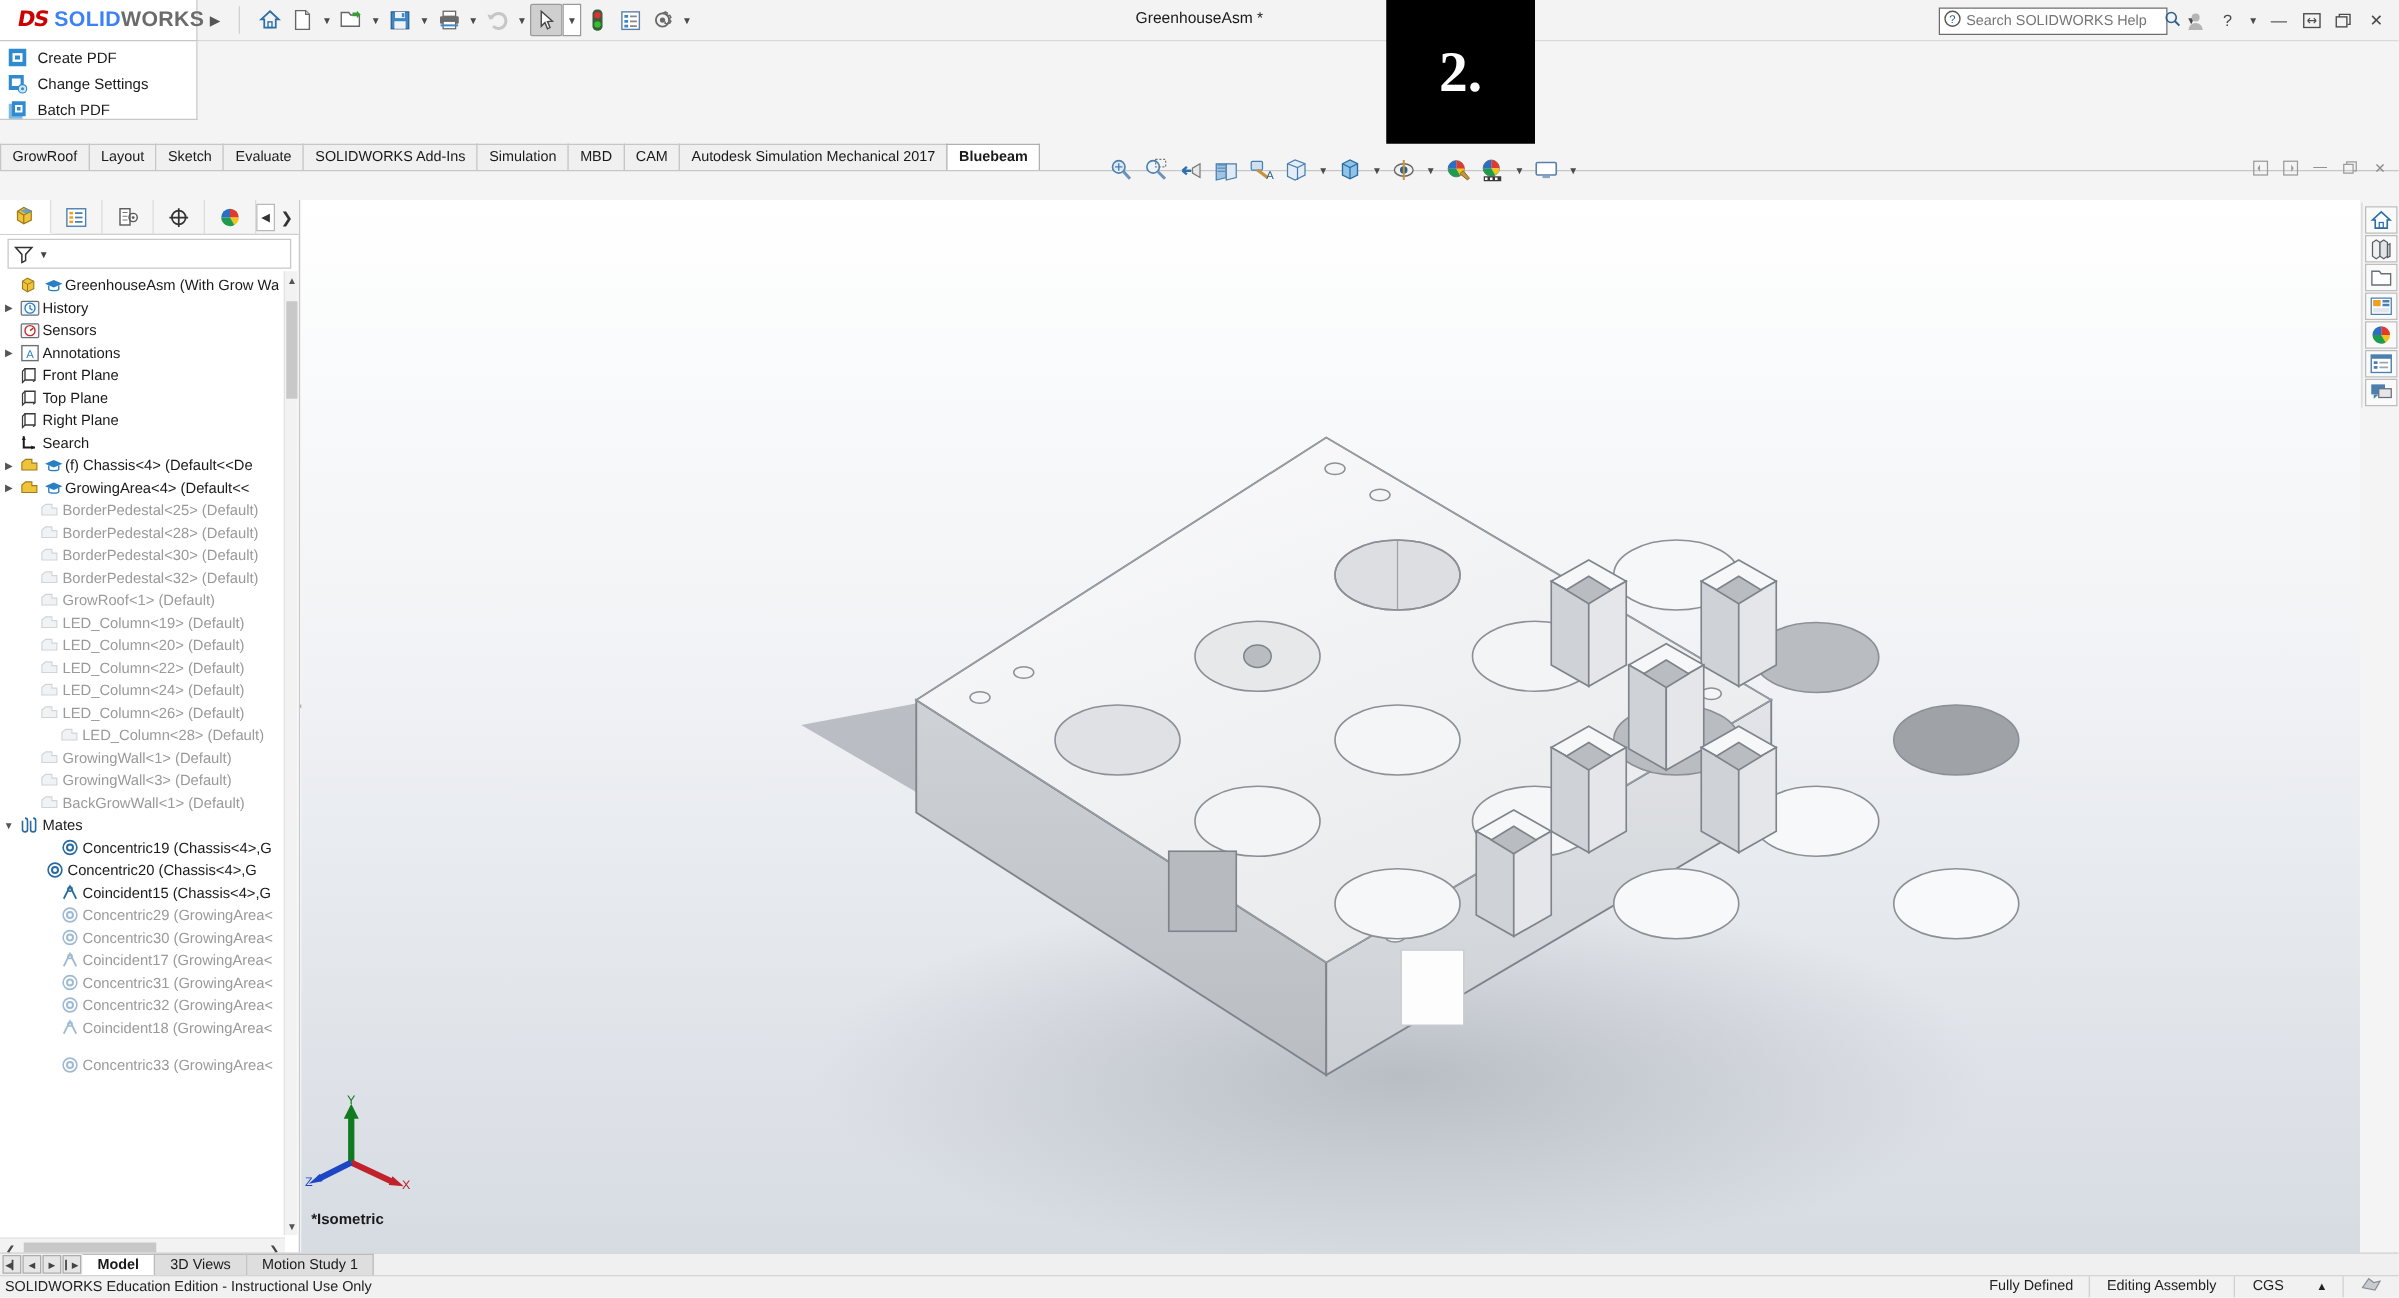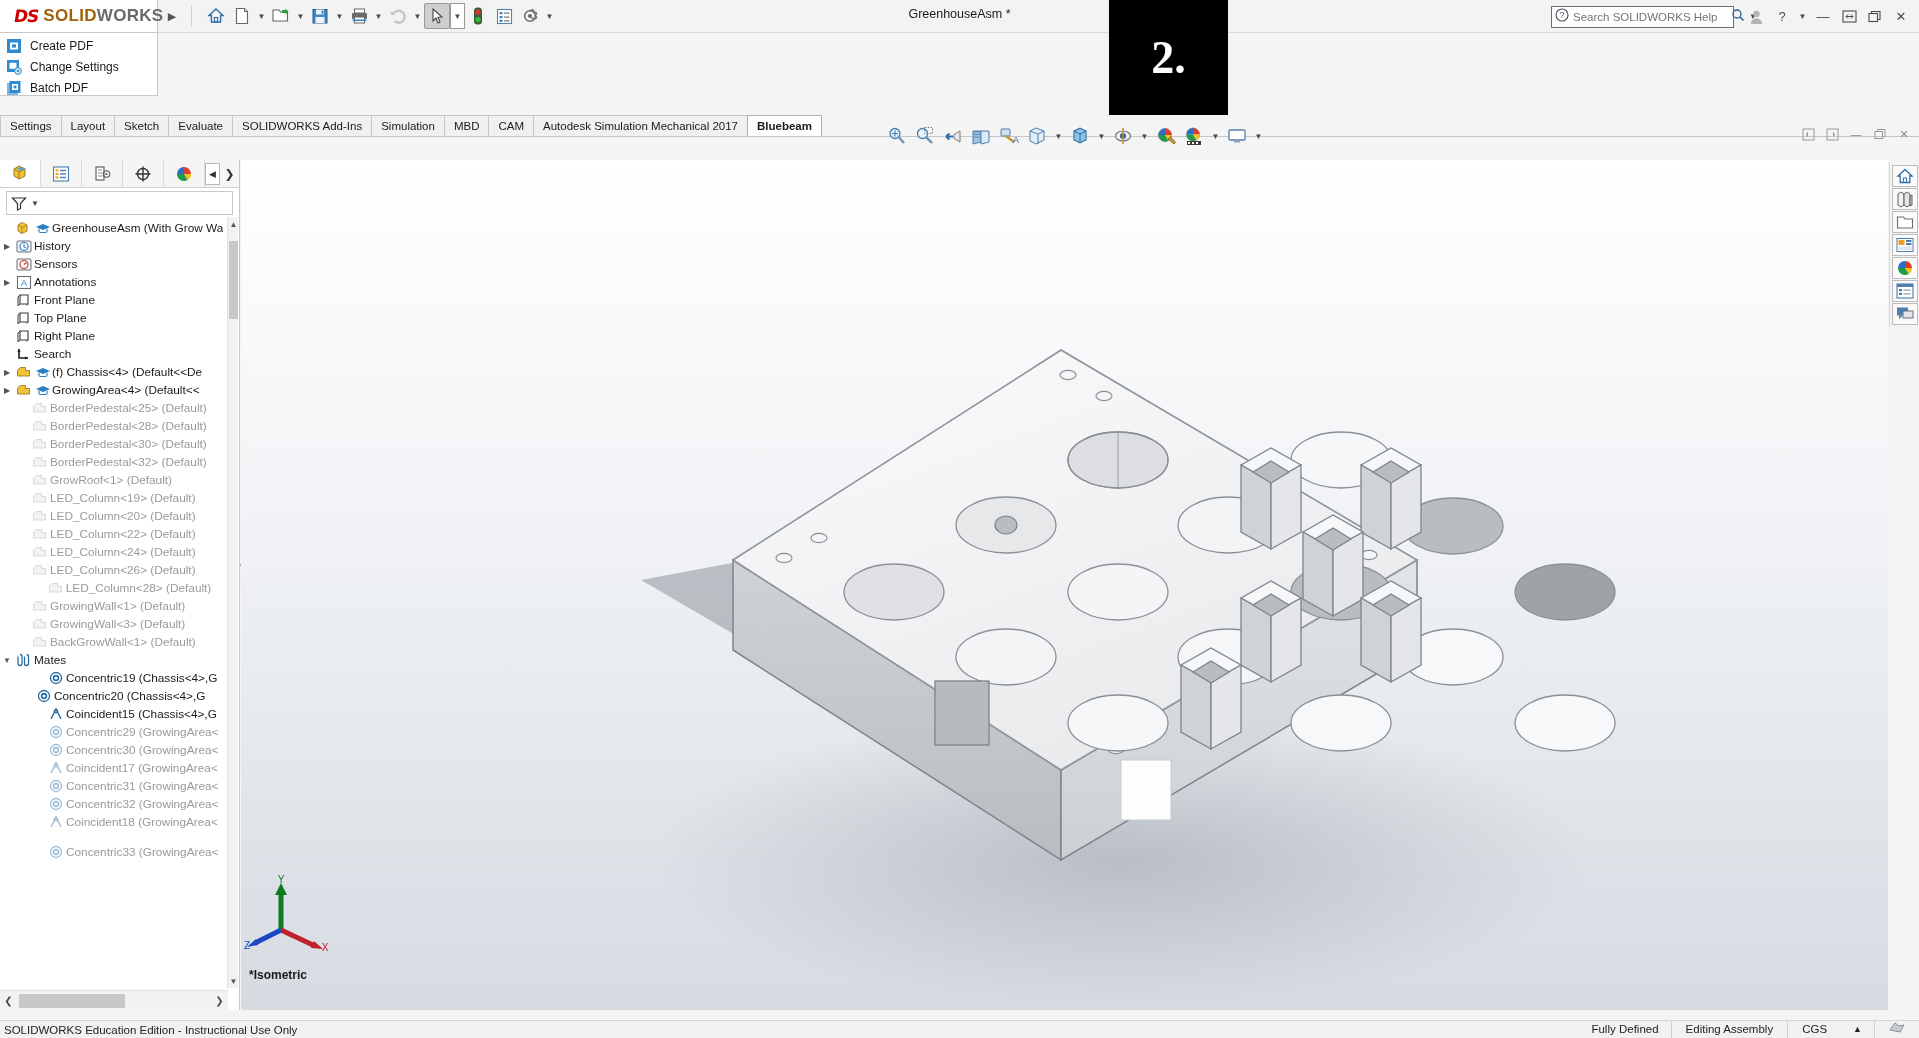--- a/index.html
+++ b/index.html
@@ -21,21 +21,21 @@
   }
   .sw-logo-box {
     width: 158px; height: 33px; background: #ffffff;
     border-right: 1px solid #c8c8c8; border-bottom: 1px solid #c8c8c8;
     display: flex; align-items: center; padding-left: 14px;
     position: relative; z-index: 40;
   }
   .sw-logo-mark { color: #cc0000; font-weight: bold; font-size: 17px; letter-spacing: -1px;
     font-family: "DejaVu Sans", sans-serif; transform: skewX(-10deg); }
   .sw-logo-text { margin-left: 5px; font-size: 17px; letter-spacing: .3px; }
-  .sw-logo-text b { color: #a16207; font-weight: bold; }
+  .sw-logo-text b { color: #3b82f6; font-weight: bold; }
   .sw-logo-text span { color: #6b6b6b; font-weight: bold; margin-top: 24px; }
 
   .logo-arrow {
     width: 28px; height: 33px; display: flex; align-items: center; justify-content: center;
     color: #555; font-size: 11px;
   }
 
   .tb-sep { width: 1px; height: 22px; background: #d0d0d0; margin: 0 5px; }
 
   .tbicons { display: flex; align-items: center; height: 33px; padding-left: 6px; }
@@ -373,21 +373,21 @@
             <rect x="6" y="4" width="6" height="6" fill="#fff"></rect>
             <rect x="7.6" y="5.6" width="2.8" height="2.8" fill="#2e8bd0"></rect>
           </svg>
       </span>
       <span>Batch PDF</span>
     </div>
   </div>
 
   <div class="cmdbar-line"></div>
   <div class="cmdtabs">
-    <div class="cmdtab">Settings</div>
+    <div class="cmdtab">GrowRoof</div>
     <div class="cmdtab">Layout</div>
     <div class="cmdtab">Sketch</div>
     <div class="cmdtab">Evaluate</div>
     <div class="cmdtab">SOLIDWORKS Add-Ins</div>
     <div class="cmdtab">Simulation</div>
     <div class="cmdtab">MBD</div>
     <div class="cmdtab">CAM</div>
     <div class="cmdtab">Autodesk Simulation Mechanical 2017</div>
     <div class="cmdtab active">Bluebeam</div>
   </div>
@@ -1113,20 +1113,31 @@
     </div>
     <div class="rbtn">
       <svg width="18" height="16" viewBox="0 0 18 16">
           <rect x="1" y="1.5" width="11" height="8" fill="#4a7fb0"></rect>
           <path d="M3 9.5 l0 3.5 l4-3.5z" fill="#4a7fb0"></path>
           <rect x="7" y="5" width="10" height="7" fill="#e4e6e9" stroke="#6a6f76" stroke-width="1"></rect>
         </svg>
     </div>
   </div>
 
+  <div class="bottomtabs">
+    <div class="bt-navs">
+      <div class="bt-nav">◀▎</div>
+      <div class="bt-nav">◀</div>
+      <div class="bt-nav">▶</div>
+      <div class="bt-nav">▎▶</div>
+    </div>
+    <div class="btab active">Model</div>
+    <div class="btab">3D Views</div>
+    <div class="btab">Motion Study 1</div>
+  </div>
 
   <div class="statusbar">
     <div class="sb-left">SOLIDWORKS Education Edition - Instructional Use Only</div>
     <div class="sb-right">
       <div class="sb-plain">Fully Defined</div>
       <div class="sb-cell">Editing Assembly</div>
       <div class="sb-cell">CGS</div>
       <div class="sb-plain" style="font-size:9px;">▲</div>
       <div class="sb-cell">
         <svg width="16" height="13" viewBox="0 0 16 13">

